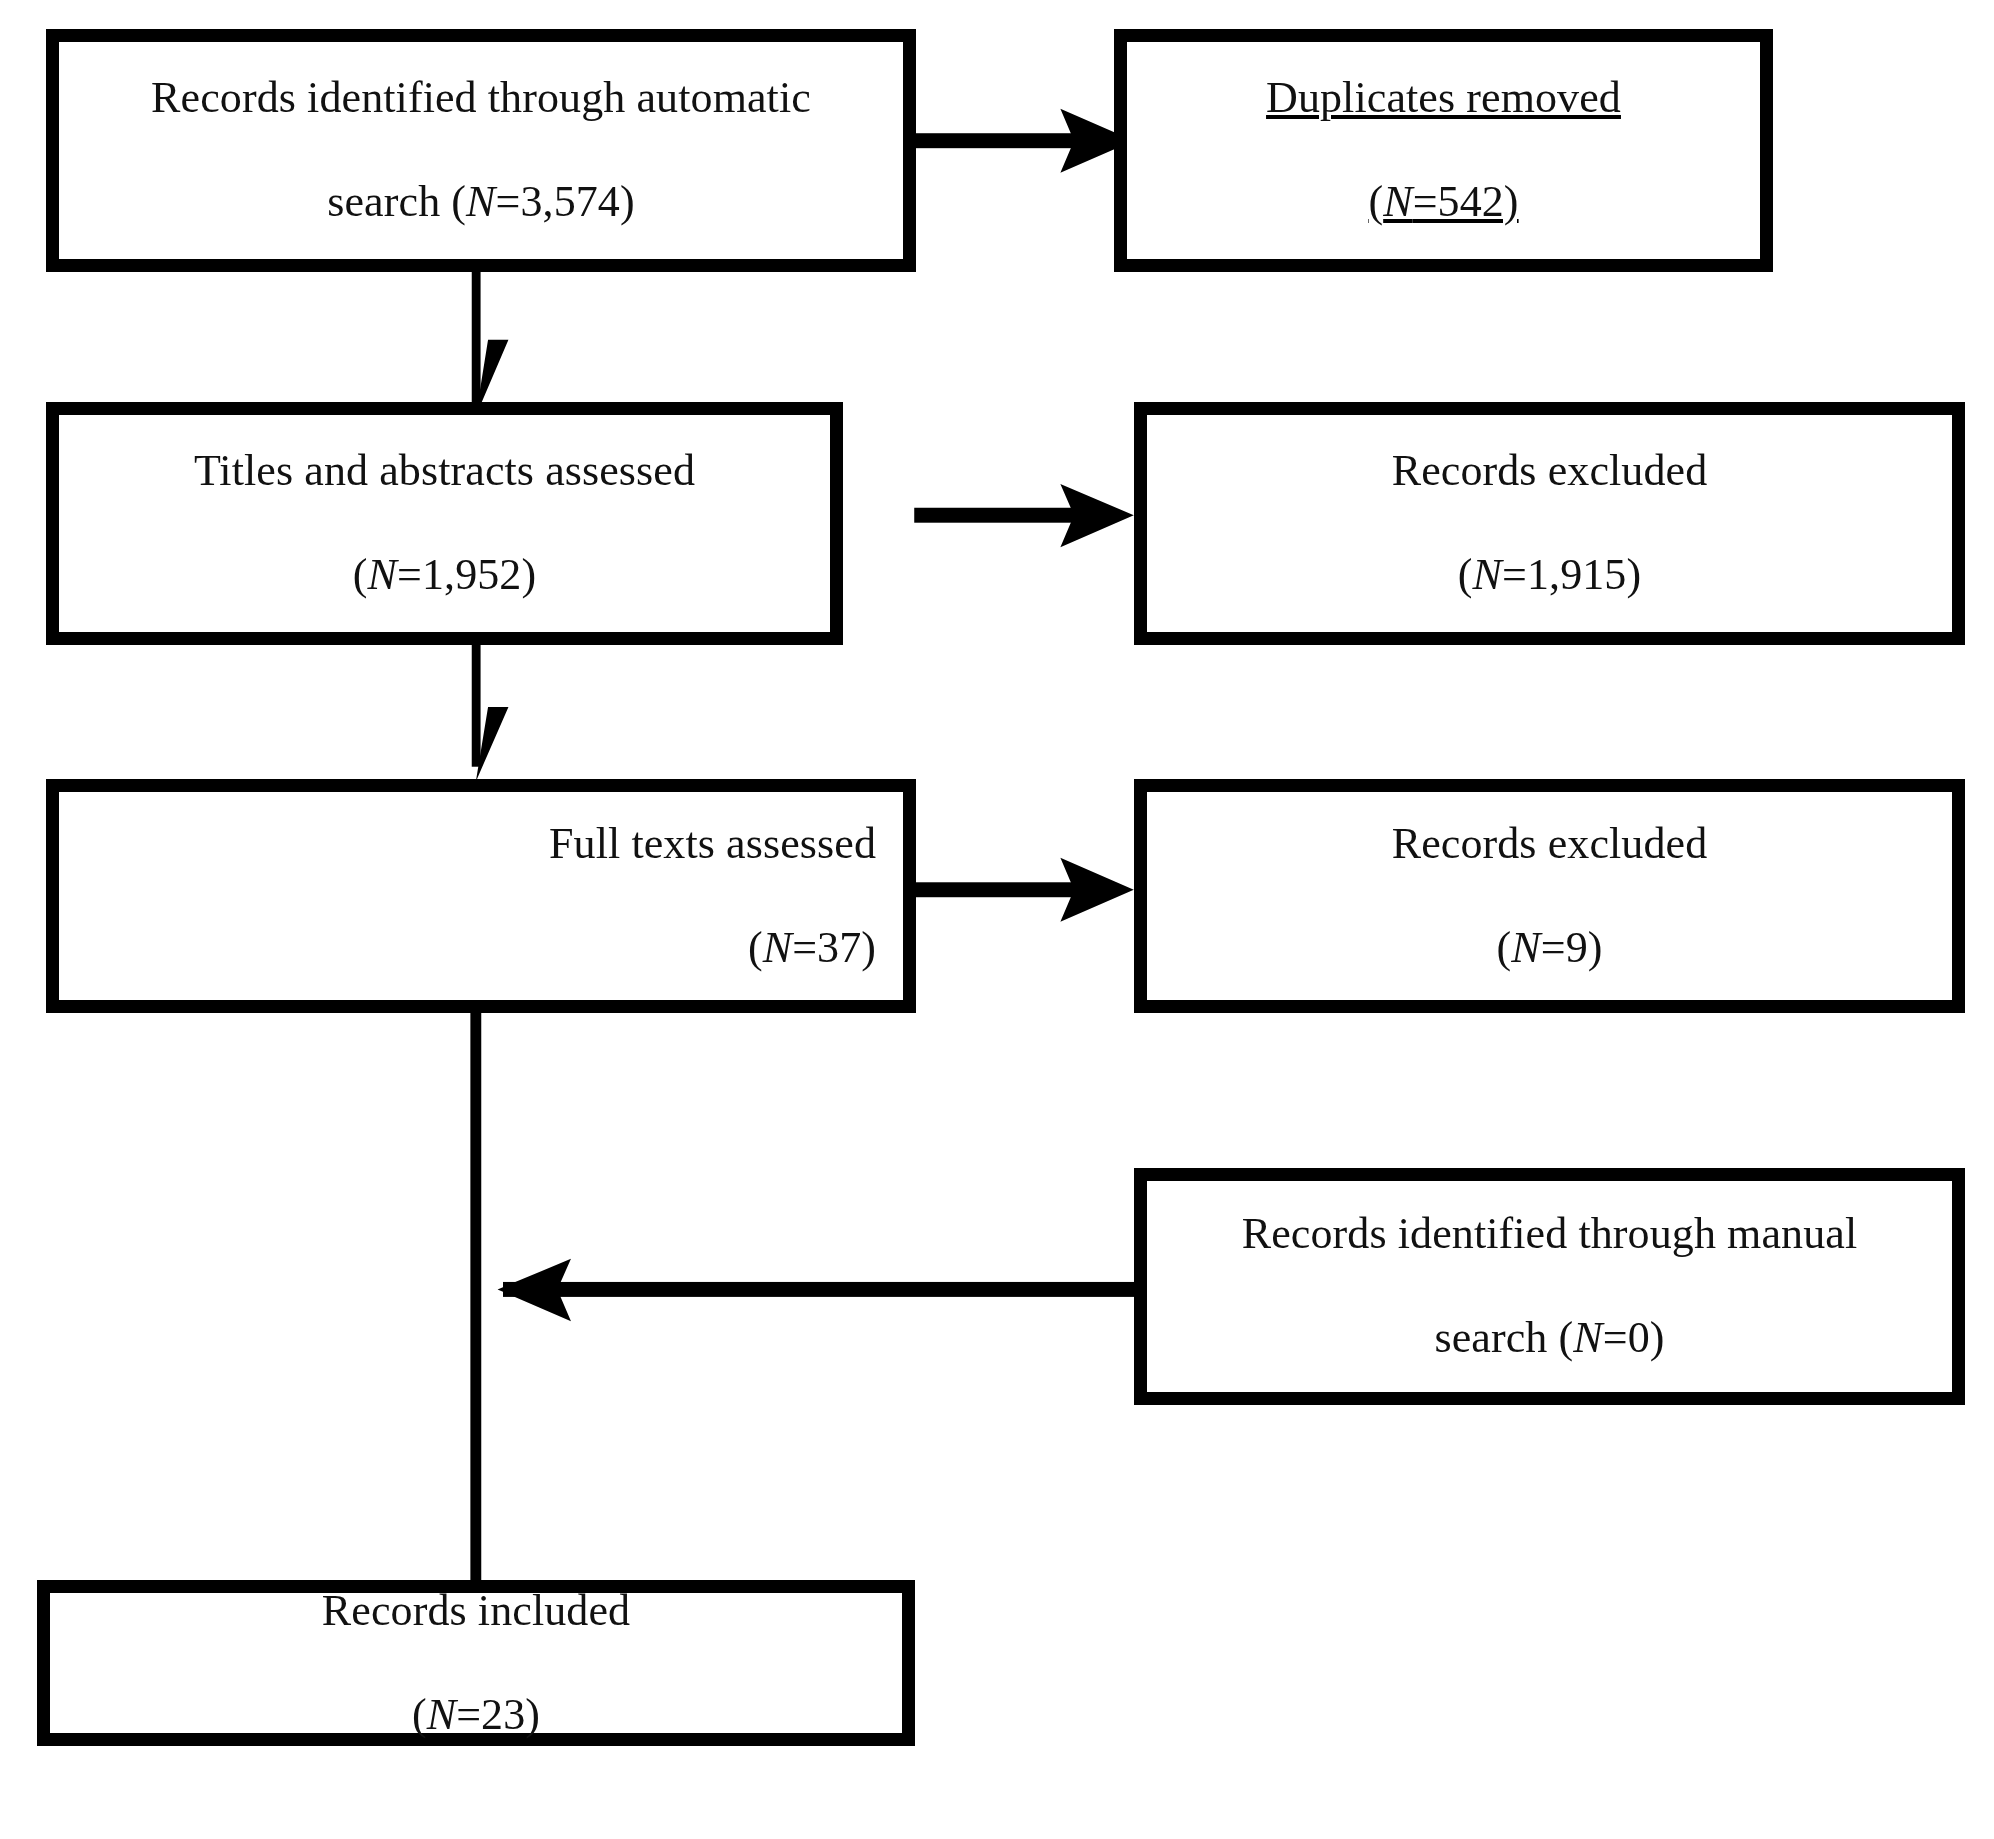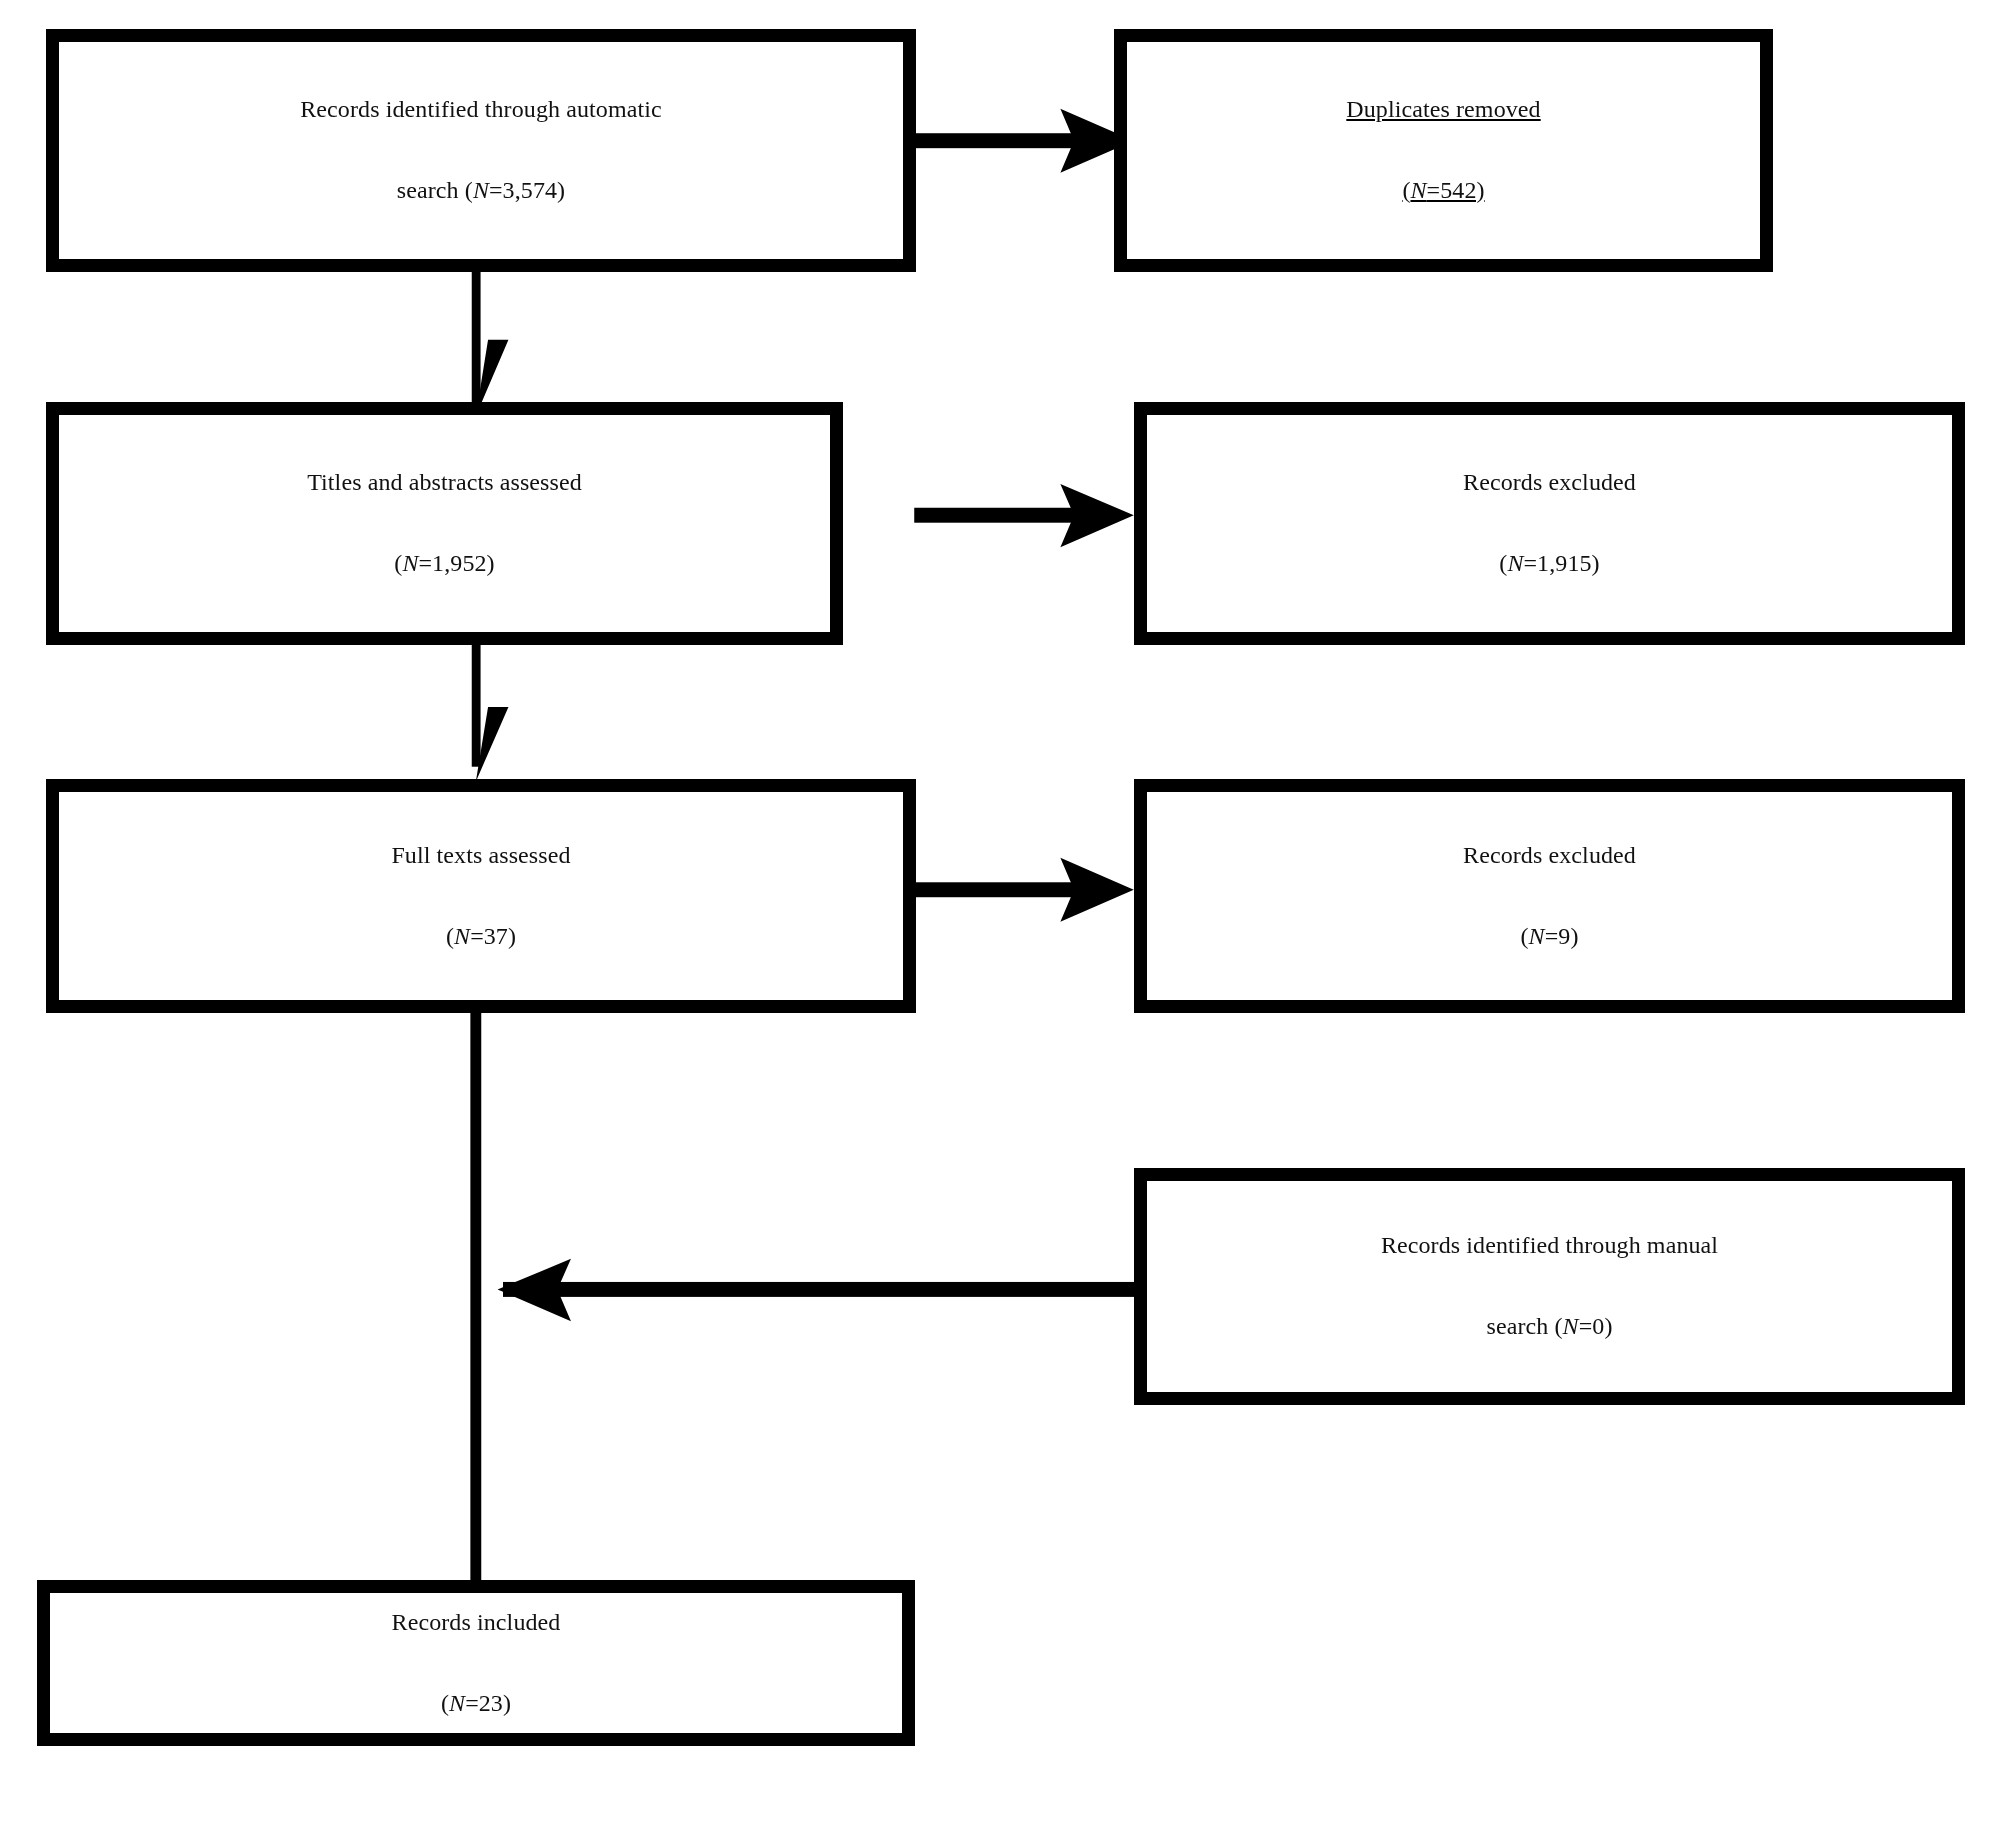--- a/index.html
+++ b/index.html
@@ -22,21 +22,21 @@
     border: 13px solid #000000;
     display: flex;
     flex-direction: column;
     align-items: center;
     justify-content: center;
     text-align: center;
     padding: 0 27px;
   }
   .node .line {
     color: #111111;
-    font-size: 24px;
+    font-size: 44px;
     line-height: 1.15;
     letter-spacing: 0.1px;
     white-space: nowrap;
   }
   .node .line.l1 { margin-bottom: 53px; }
   .node .line em {
     font-style: italic;
   }
   svg.arrow-layer {
     position: absolute;
@@ -102,21 +102,21 @@
   <div class="node" style="left:46px; top:402px; width:797px; height:243px;">
     <div class="line l1">Titles and abstracts assessed</div>
     <div class="line"><span>(</span><em>N</em><span>=1,952)</span></div>
   </div>
 
   <div class="node" style="left:1134px; top:402px; width:831px; height:243px;">
     <div class="line l1">Records excluded</div>
     <div class="line"><span>(</span><em>N</em><span>=1,915)</span></div>
   </div>
 
-  <div class="node" style="left:46px; top:779px; width:870px; height:234px;">
+  <div class="node" style="left:46px; top:779px; width:870px; height:234px;align-items:flex-end;">
     <div class="line l1">Full texts assessed</div>
     <div class="line"><span>(</span><em>N</em><span>=37)</span></div>
   </div>
 
   <div class="node" style="left:1134px; top:779px; width:831px; height:234px;">
     <div class="line l1">Records excluded</div>
     <div class="line"><span>(</span><em>N</em><span>=9)</span></div>
   </div>
 
   <div class="node" style="left:1134px; top:1168px; width:831px; height:237px;">

